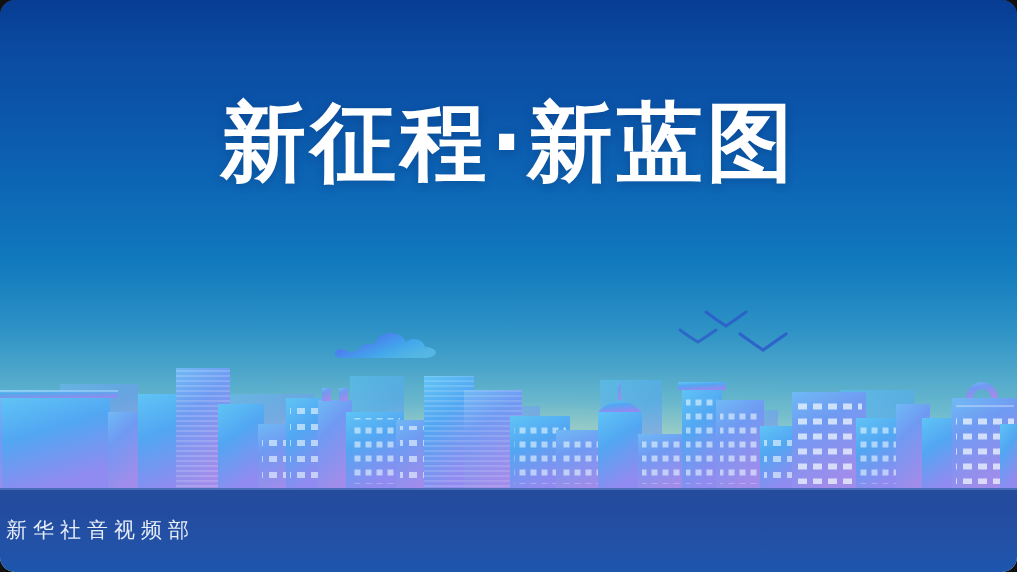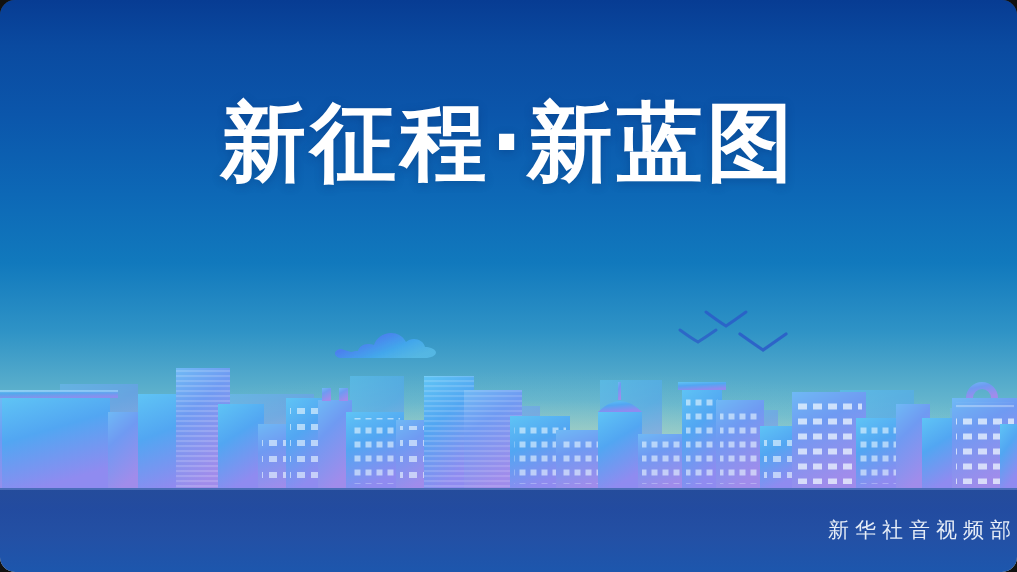--- a/index.html
+++ b/index.html
@@ -120,21 +120,21 @@
     letter-spacing: 1px;
     font-family: "DejaVu Sans", "Liberation Sans", sans-serif;
     white-space: nowrap;
     text-shadow: 0 1px 6px rgba(10, 70, 130, 0.28);
   }
 
   .credit {
     position: absolute;
     left: 0; top: 516px;
     width: 1017px;
-    text-align: right;
+    text-align: left;
     color: #eef4fb;
     font-size: 21px;
     font-weight: 400;
     letter-spacing: 6px;
     text-indent: 6px;
     font-family: "DejaVu Sans", "Liberation Sans", sans-serif;
     white-space: nowrap;
     opacity: 0.96;
   }
 </style>

